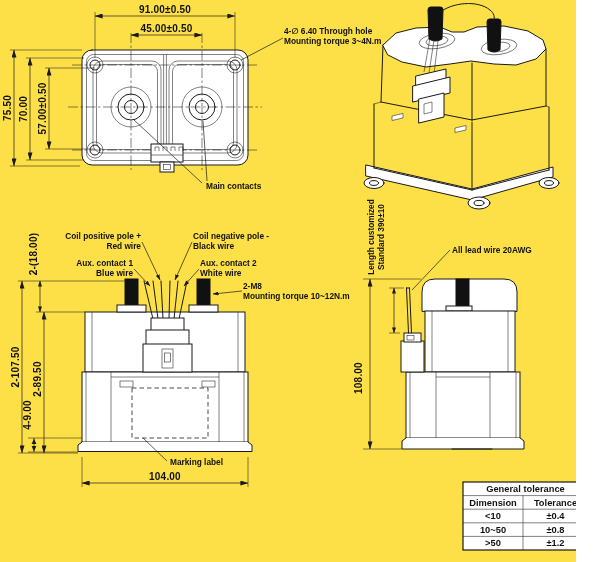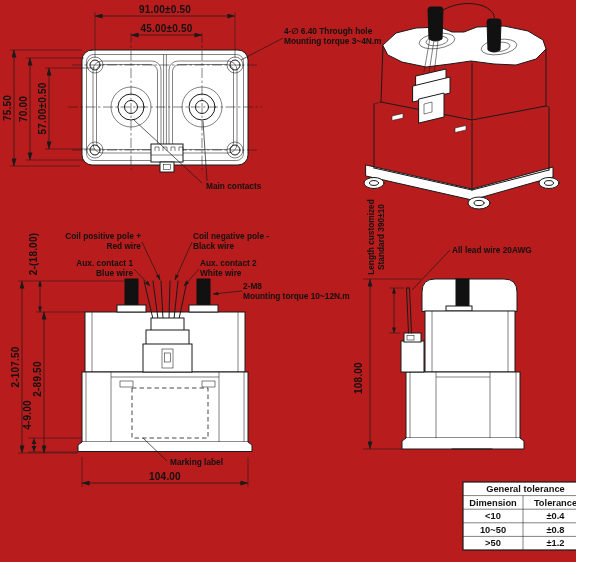--- a/index.html
+++ b/index.html
@@ -1,16 +1,16 @@
 <!DOCTYPE html>
 <html><head>
 <meta charset="utf-8">
 <style>
   html,body{margin:0;padding:0;background:#fff;}
-  .stage{position:relative;width:576px;height:562px;background:#b91c1c;overflow:hidden;}
+  .stage{position:relative;width:576px;height:562px;background:#fde047;overflow:hidden;}
   svg{display:block;}
   .ln{stroke:#1a1a1a;stroke-width:1;fill:none;stroke-linecap:round;}
   .thin{stroke:#1a1a1a;stroke-width:0.55;fill:none;}
   .wf{fill:#ffffff;}
   .cl{stroke:#1a1a1a;stroke-width:0.55;fill:none;stroke-dasharray:10 2.5 2.5 2.5;}
   .dash{stroke:#1a1a1a;stroke-width:0.8;fill:none;stroke-dasharray:4.5 3;}
   .dim{stroke:#1a1a1a;stroke-width:0.7;fill:none;}
   .ldr{stroke:#1a1a1a;stroke-width:0.7;fill:none;}
   .blk{fill:#111111;stroke:#111111;}
   text{font-family:"Liberation Sans","DejaVu Sans",sans-serif;font-weight:600;fill:#111;}

